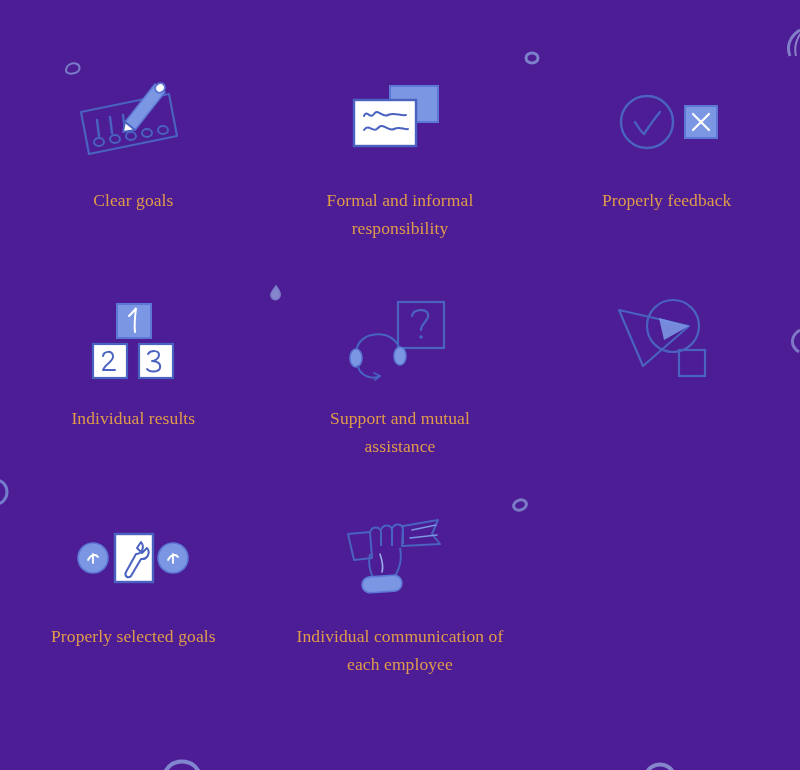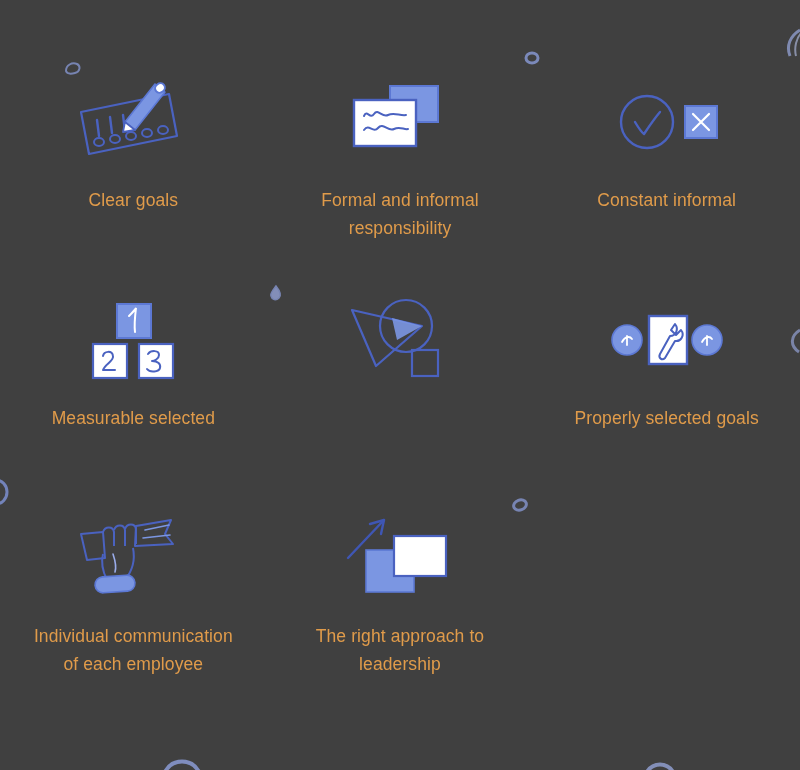--- a/index.html
+++ b/index.html
@@ -10,22 +10,23 @@
     width: 800px;
     height: 770px;
     background: #ffffff;
     font-family: "Liberation Sans", sans-serif;
     overflow: hidden;
   }
   .page {
     position: relative;
     width: 800px;
     height: 770px;
-    background: #404040;
+    background: #4c1d95;
     overflow: hidden;
+    font-family: Liberation Serif, serif;
   }
 
   
   .decor-layer {
     position: absolute;
     inset: 0;
     pointer-events: none;
   }
   .decor {
     position: absolute;
@@ -176,40 +177,59 @@
       <div class="icon-wrap">
         <svg width="120" height="96" viewBox="0 0 120 96">
 
           <circle cx="40" cy="48" r="26" fill="none" stroke="#4a62c0" stroke-width="2.4"></circle>
           <path d="M28 48 C31 53, 34 58, 37 60 C41 54, 47 45, 53 38" fill="none" stroke="#4a62c0" stroke-width="2.4" stroke-linecap="round" stroke-linejoin="round"></path>
 
           <rect x="78" y="32" width="32" height="32" fill="#7b96e2" stroke="#5c78d4" stroke-width="2"></rect>
           <path d="M86 40 L102 56 M102 40 L86 56" fill="none" stroke="#ffffff" stroke-width="2.2" stroke-linecap="round"></path>
         </svg>
       </div>
-      <div class="caption">Constant informal</div>
+      <div class="caption">Properly feedback</div>
     </div>
 
     <div class="cell">
       <div class="icon-wrap">
         <svg width="120" height="96" viewBox="0 0 120 96">
 
           <rect x="44" y="12" width="34" height="34" fill="#7b96e2" stroke="#5c78d4" stroke-width="2"></rect>
           <path d="M56 24 C60 20, 62 18, 63 16 C62 24, 61 32, 62 40" fill="none" stroke="#ffffff" stroke-width="2" stroke-linecap="round"></path>
 
           <rect x="20" y="52" width="34" height="34" fill="#ffffff" stroke="#4a62c0" stroke-width="2.2"></rect>
           <path d="M30 64 C31 59, 39 58, 40 64 C41 69, 32 72, 30 78 L42 78" fill="none" stroke="#4a62c0" stroke-width="2" stroke-linecap="round" stroke-linejoin="round"></path>
 
           <rect x="66" y="52" width="34" height="34" fill="#ffffff" stroke="#4a62c0" stroke-width="2.2"></rect>
           <path d="M75 62 C78 58, 86 58, 86 63 C86 67, 81 69, 79 69 C85 69, 88 72, 87 76 C86 80, 77 81, 74 77" fill="none" stroke="#4a62c0" stroke-width="2" stroke-linecap="round" stroke-linejoin="round"></path>
         </svg>
       </div>
-      <div class="caption">Measurable selected</div>
-    </div>
-
+      <div class="caption">Individual results</div>
+    </div>
+
+    <div class="cell">
+      <div class="icon-wrap">
+        <svg width="120" height="96" viewBox="0 0 120 96">
+
+          <rect x="58" y="10" width="46" height="46" fill="none" stroke="#4a62c0" stroke-width="2.2"></rect>
+          <path d="M72 24 C73 17, 86 16, 88 22 C90 28, 81 31, 81 38" fill="none" stroke="#4a62c0" stroke-width="2.2" stroke-linecap="round"></path>
+          <circle cx="81" cy="45" r="1.8" fill="#4a62c0"></circle>
+
+          <path d="M16 62 C16 36, 58 36, 60 60" fill="none" stroke="#4a62c0" stroke-width="2.2" stroke-linecap="round"></path>
+
+          <ellipse cx="16" cy="66" rx="6" ry="9" fill="#7b96e2" stroke="#5c78d4" stroke-width="1.6"></ellipse>
+          <ellipse cx="60" cy="64" rx="6" ry="9" fill="#7b96e2" stroke="#5c78d4" stroke-width="1.6"></ellipse>
+
+          <path d="M18 74 C20 84, 32 88, 40 84" fill="none" stroke="#4a62c0" stroke-width="2" stroke-linecap="round"></path>
+          <path d="M40 84 L34 81 M40 84 L35 88" fill="none" stroke="#4a62c0" stroke-width="1.8" stroke-linecap="round"></path>
+        </svg>
+      </div>
+      <div class="caption">Support and mutual assistance</div>
+    </div>
 
     <div class="cell">
       <div class="icon-wrap">
         <svg width="120" height="96" viewBox="0 0 120 96">
 
           <path d="M12 18 L82 34 L36 74 Z" fill="none" stroke="#4a62c0" stroke-width="2.2" stroke-linejoin="round"></path>
 
           <path d="M52 26 L82 34 L57 48 Z" fill="#7b96e2" opacity="0.9"></path>
 
           <circle cx="66" cy="34" r="26" fill="none" stroke="#4a62c0" stroke-width="2.2"></circle>
@@ -252,29 +272,15 @@
 
           <path d="M30 44 C28 52, 30 62, 34 70 L52 70 C60 60, 62 48, 60 38" fill="none" stroke="#4a62c0" stroke-width="2" stroke-linejoin="round"></path>
           <path d="M40 44 C42 50, 44 56, 42 62" fill="none" stroke="#9aacea" stroke-width="1.6" stroke-linecap="round"></path>
 
           <rect x="22" y="66" width="40" height="16" rx="8" fill="#7b96e2" stroke="#5c78d4" stroke-width="1.6" transform="rotate(-4 42 74)"></rect>
         </svg>
       </div>
       <div class="caption">Individual communication of each employee</div>
     </div>
 
-    <div class="cell">
-      <div class="icon-wrap">
-        <svg width="120" height="96" viewBox="0 0 120 96">
-
-          <rect x="26" y="40" width="48" height="42" fill="#7b96e2" stroke="#5c78d4" stroke-width="1.6"></rect>
-
-          <rect x="54" y="26" width="52" height="40" fill="#ffffff" stroke="#4a62c0" stroke-width="2.2"></rect>
-
-          <path d="M8 48 L44 10" fill="none" stroke="#3f56b4" stroke-width="2.4" stroke-linecap="round"></path>
-          <path d="M44 10 L30 14 M44 10 L41 24" fill="none" stroke="#3f56b4" stroke-width="2.4" stroke-linecap="round"></path>
-        </svg>
-      </div>
-      <div class="caption">The right approach to leadership</div>
-    </div>
 
   </div>
 </div>
 
 </body></html>

